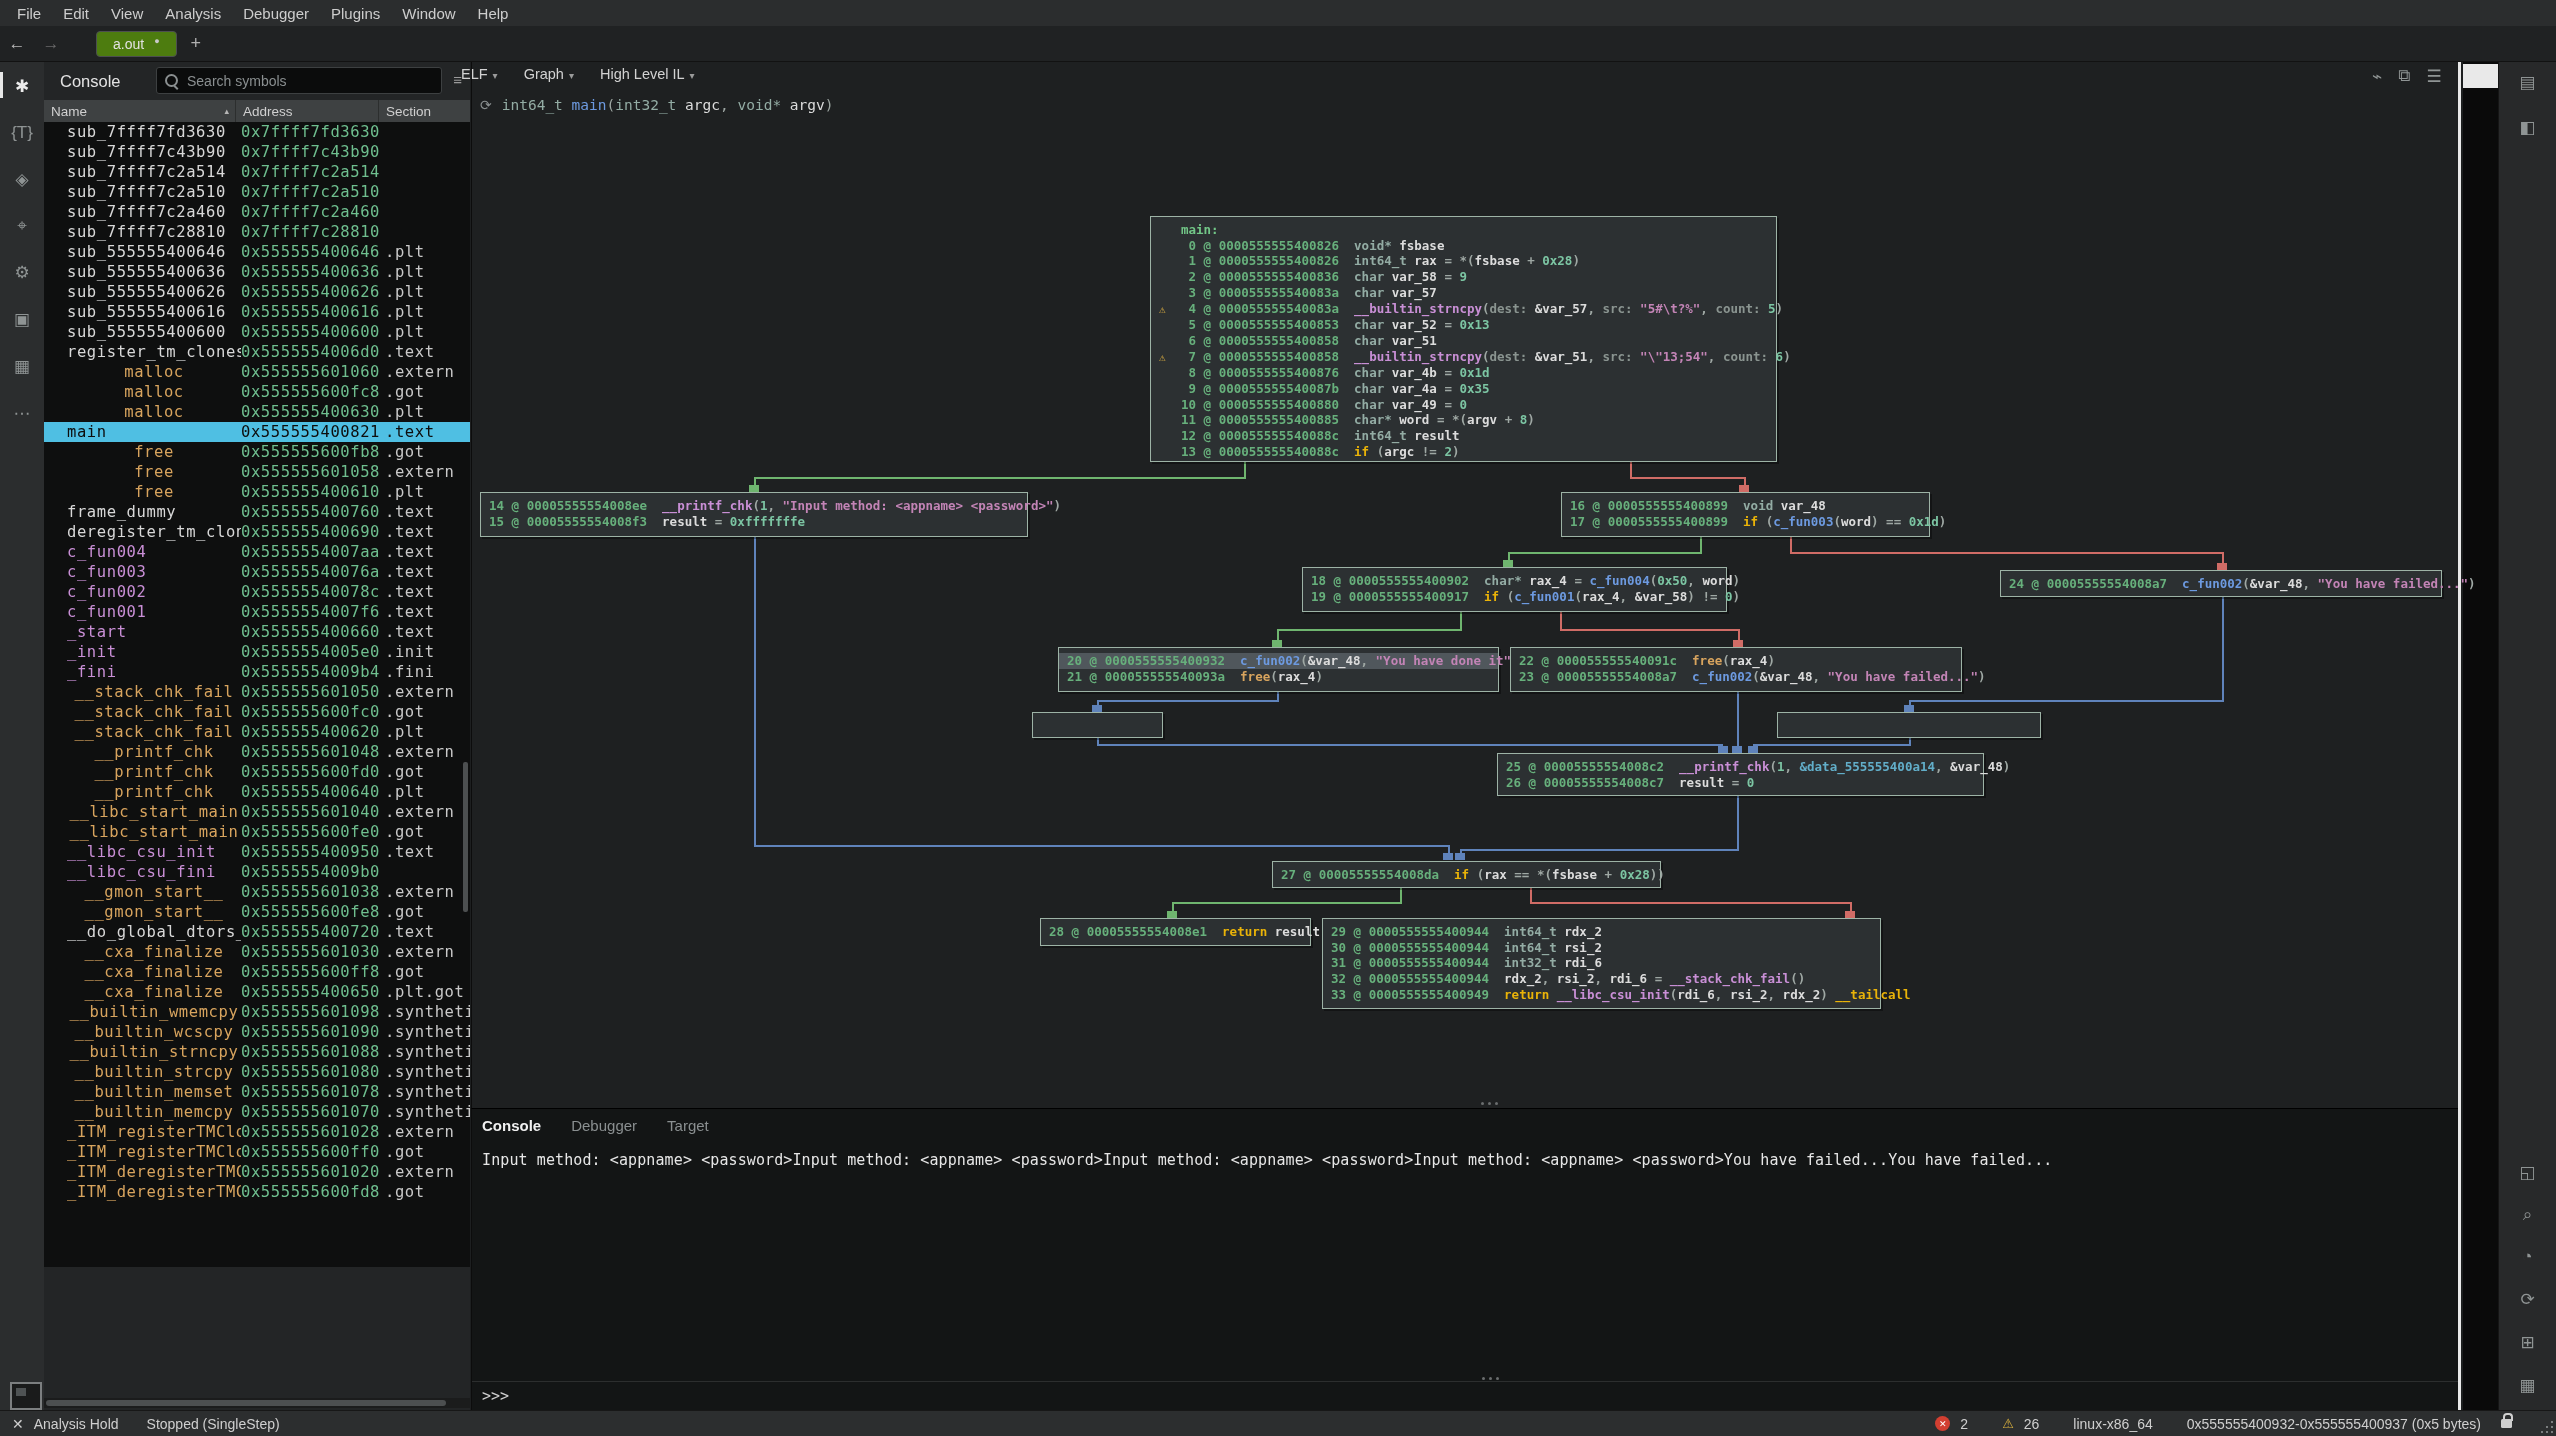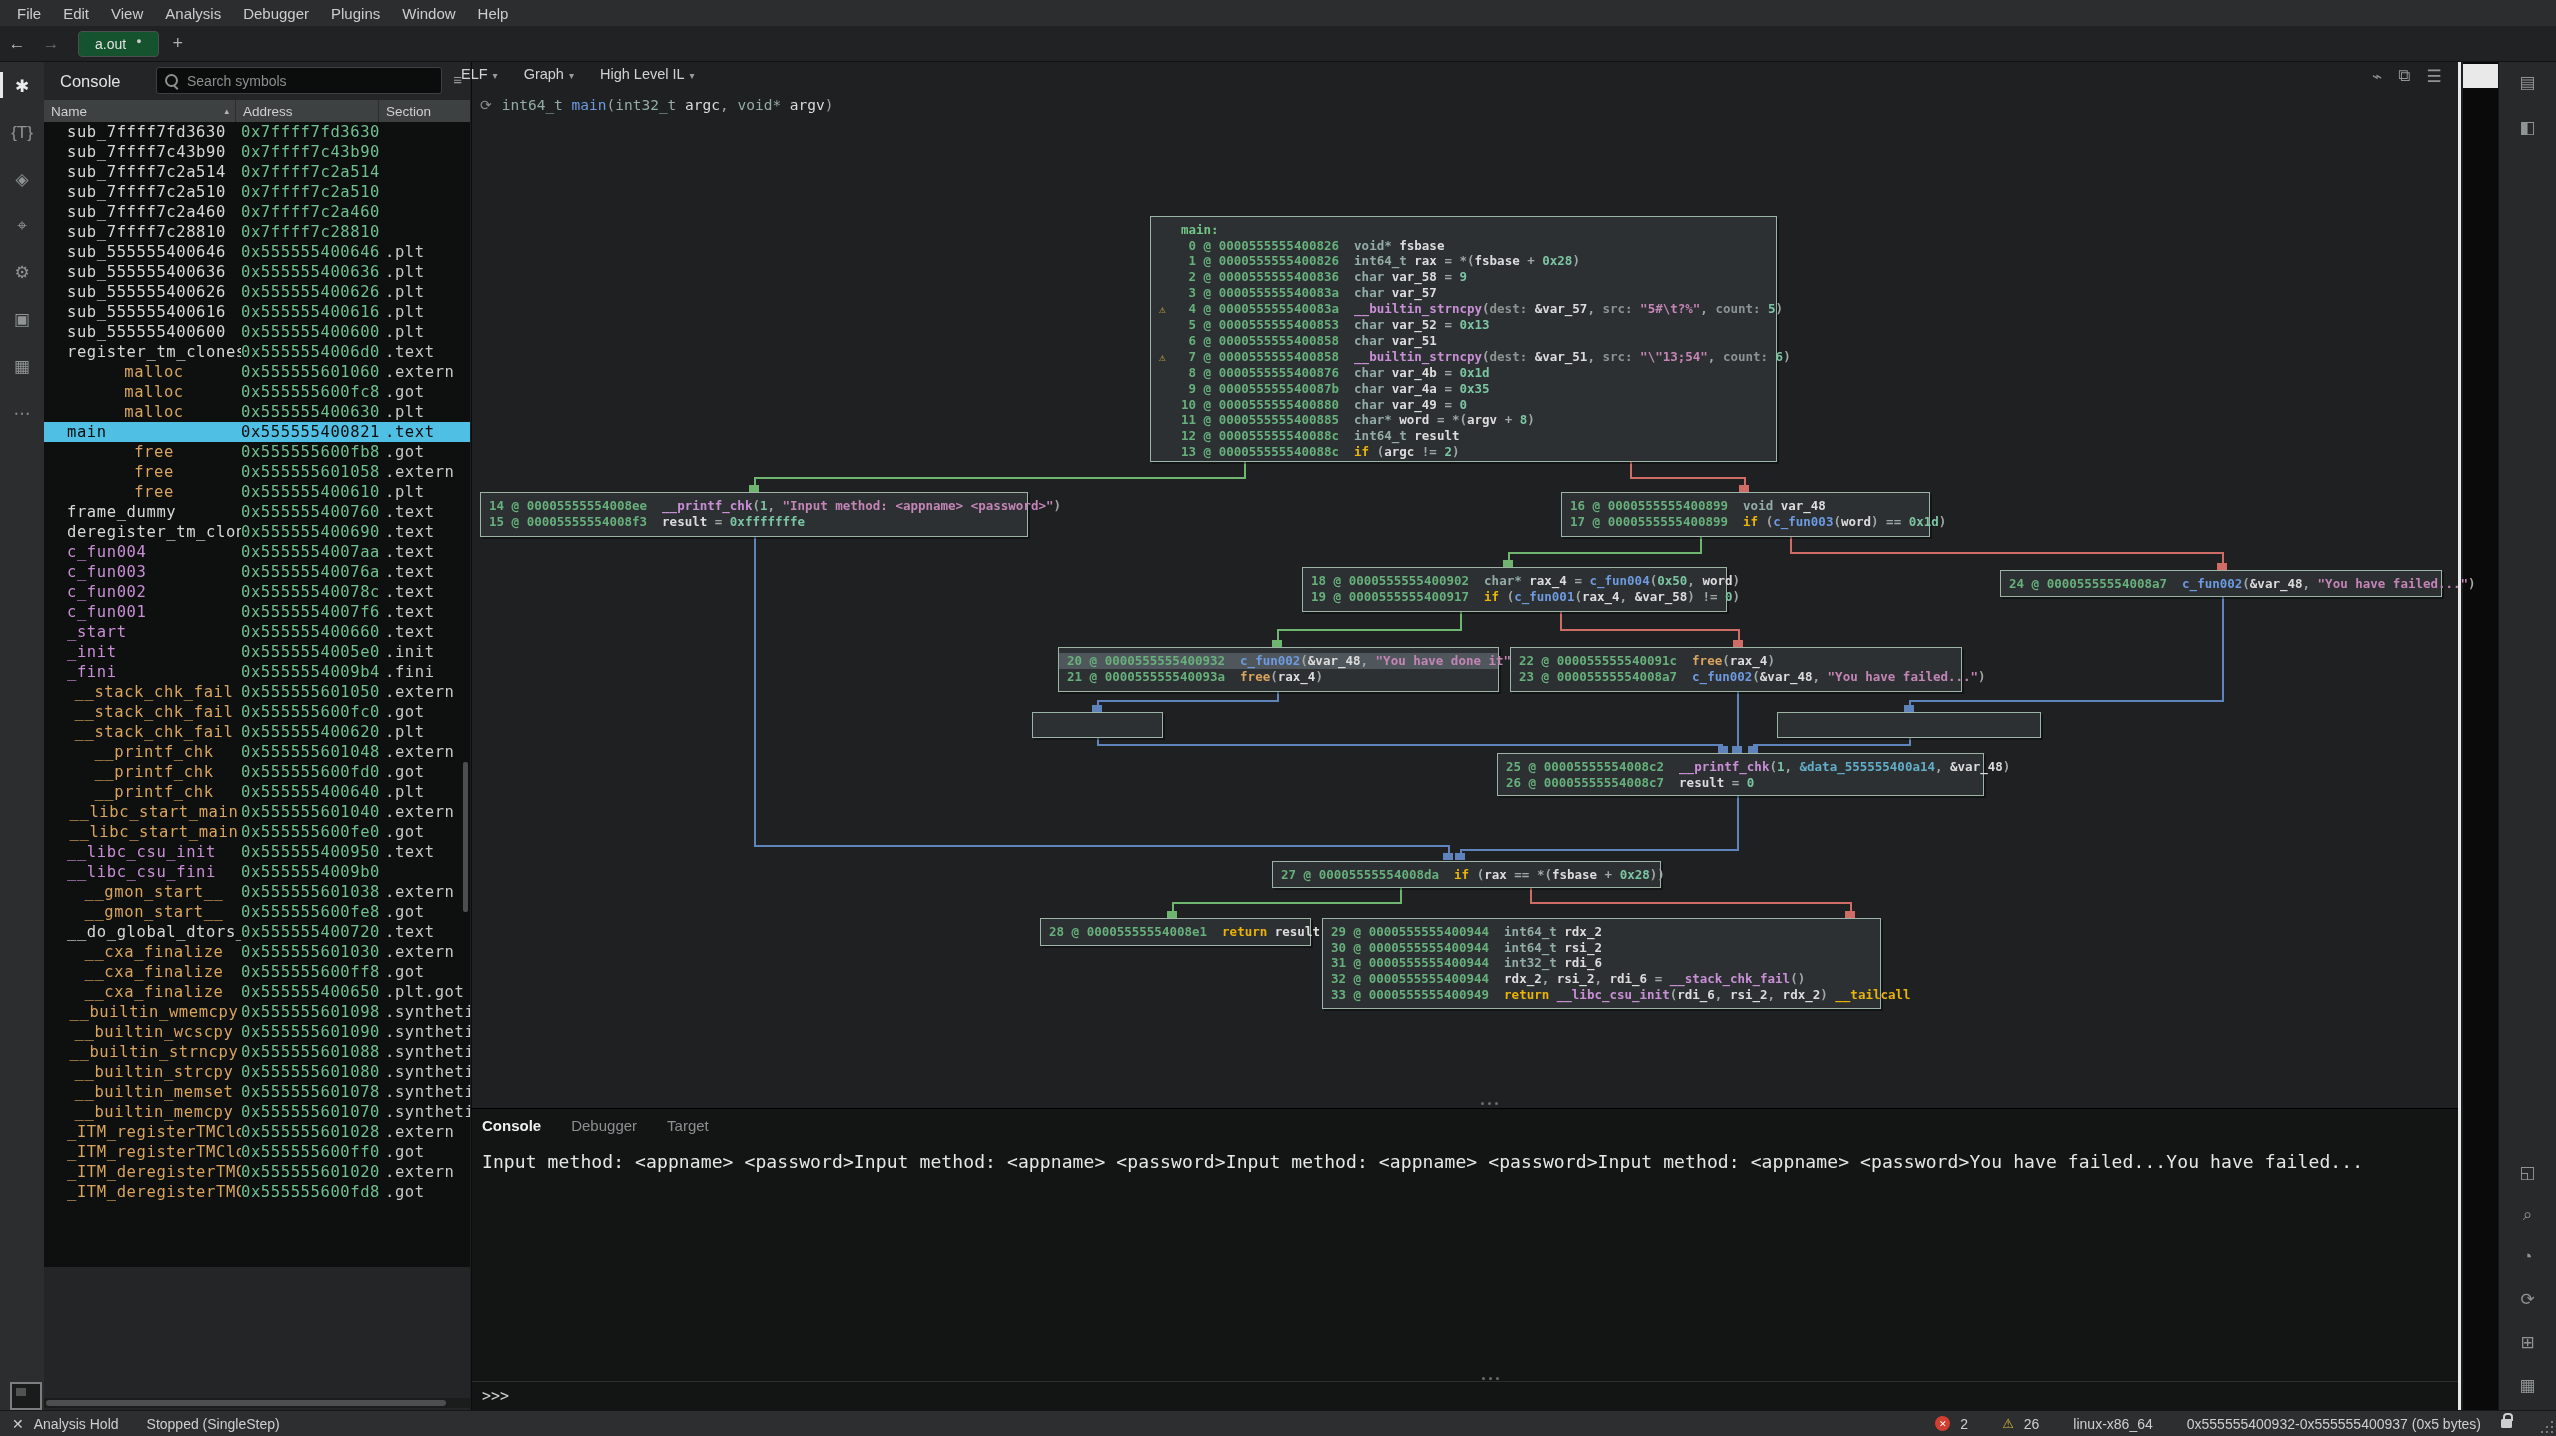--- a/index.html
+++ b/index.html
@@ -7,21 +7,21 @@
        font-family:"Liberation Sans",sans-serif;color:#d4d4d4;-webkit-font-smoothing:antialiased;}
 
   
   .menubar{position:absolute;left:0;top:0;width:2556px;height:26px;background:#2b2d2e;
            display:flex;align-items:center;padding-left:6px;font-size:15px;color:#cdcdcd;box-sizing:border-box;}
   .mitem{padding:0 11px;cursor:default;}
   .tabbar{position:absolute;left:0;top:26px;width:2556px;height:36px;background:#202223;
           border-bottom:1px solid #121212;display:flex;align-items:center;box-sizing:border-box;}
   .navarrow{width:34px;text-align:center;font-size:17px;color:#b9b9b9;}
   .navarrow.dim{color:#6a6a6a;}
-  .doctab{margin-left:10px;border:1px solid #4c4f50;background:#14532d;border-radius:4px;
+  .doctab{margin-left:28px;border:1px solid #4c4f50;background:#4d7c0f;border-radius:4px;
           padding:4px 16px;font-size:14px;color:#e2e2e2;display:flex;align-items:flex-start;gap:10px;}
   .dirty{font-size:9px;color:#c9c9c9;}
   .newtab{margin-left:14px;font-size:18px;color:#b0b0b0;}
 
   
   .lstrip{position:absolute;left:0;top:62px;width:44px;height:1348px;background:#2b2d2e;
           display:flex;flex-direction:column;align-items:center;padding-top:14px;gap:26px;box-sizing:border-box;}
   .sicon{font-size:17px;color:#8f9494;position:relative;width:44px;text-align:center;}
   .sicon.active{color:#ececec;}
   .sicon.active:before{content:"";position:absolute;left:0;top:-4px;width:3px;height:26px;background:#e8e8e8;}
@@ -102,21 +102,21 @@
           border-left:1px solid #151515;box-sizing:border-box;}
   .rs-top{position:absolute;top:10px;left:0;width:100%;display:flex;flex-direction:column;align-items:center;gap:24px;}
   .rs-bot{position:absolute;bottom:14px;left:0;width:100%;display:flex;flex-direction:column;align-items:center;gap:22px;}
   .rstrip .sicon{width:100%;}
 
   
   .console{position:absolute;left:471px;top:1108px;width:1987px;height:302px;background:#131515;
            border-left:1px solid #0c0c0c;border-top:1px solid #000;box-sizing:border-box;}
   .ctabs{display:flex;gap:30px;padding:8px 0 0 10px;font-size:15px;color:#8a8f90;}
   .ctab.active{color:#f0f0f0;font-weight:bold;}
-  .cout{position:absolute;left:10px;top:42px;font-family:"DejaVu Sans Mono",monospace;font-size:18px;
+  .cout{position:absolute;left:10px;top:42px;font-family:"DejaVu Sans Mono",monospace;font-size:15px;
         color:#e6e6e6;white-space:pre;letter-spacing:0.1px;}
   .promptrow{position:absolute;left:0;bottom:0;width:100%;height:28px;border-top:1px solid #2c2e2e;
              display:flex;align-items:center;}
   .prompt{font-family:"DejaVu Sans Mono",monospace;font-size:15px;color:#cfcfcf;margin-left:10px;}
   .grip{position:absolute;display:flex;gap:4px;}
   .grip i{width:3px;height:3px;background:#6a6d6e;border-radius:50%;}
 
   
   .statusbar{position:absolute;left:0;top:1410px;width:2556px;height:26px;background:#2c2e2f;
              border-top:1px solid #171717;display:flex;align-items:center;font-size:14px;color:#cfcfcf;box-sizing:border-box;}

